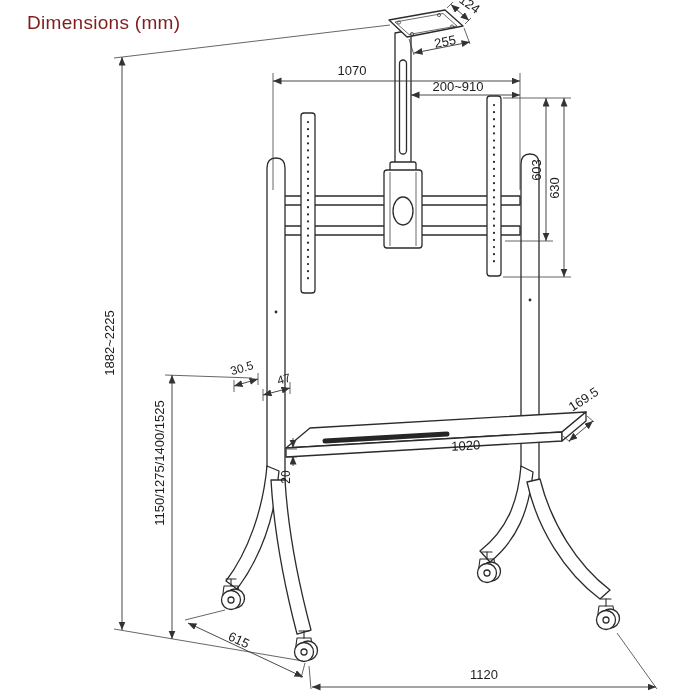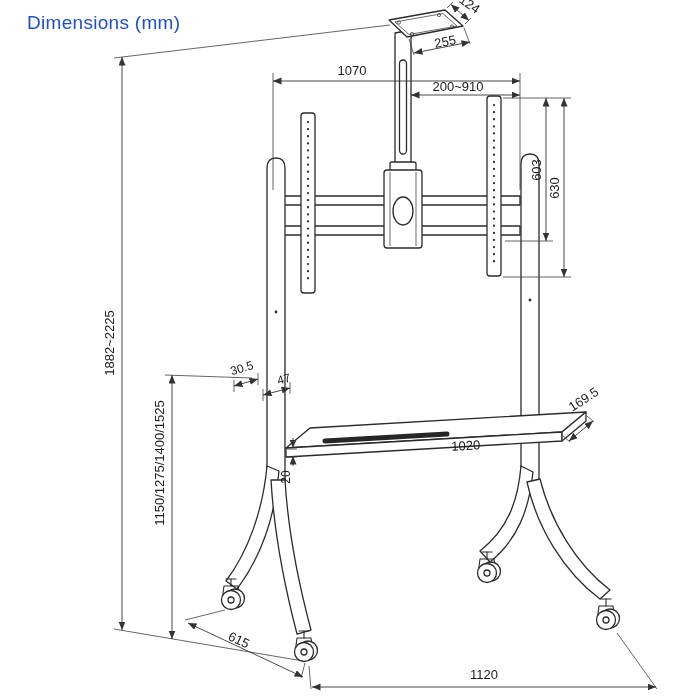--- a/index.html
+++ b/index.html
@@ -1,19 +1,19 @@
 <!DOCTYPE html>
 <html><head>
 <meta charset="utf-8">
 <style>
   html,body{margin:0;padding:0;background:#ffffff;}
   body{width:700px;height:700px;position:relative;overflow:hidden;
        font-family:"Liberation Sans",sans-serif;}
   .title{position:absolute;left:27px;top:12px;font-size:19px;font-weight:500;
-         color:#1d4ed8;letter-spacing:.3px;}
+         color:#7f1d1d;letter-spacing:.3px;}
   svg{position:absolute;left:0;top:0;}
   .part{fill:#ffffff;stroke:#2b2b2b;stroke-width:1.3;stroke-linejoin:round;}
   .pline{fill:none;stroke:#2b2b2b;stroke-width:1.1;stroke-linecap:round;}
   .thin{fill:none;stroke:#2b2b2b;stroke-width:.7;}
   .dim{fill:none;stroke:#333333;stroke-width:.9;}
   .ext{fill:none;stroke:#333333;stroke-width:.75;}
   .holes{fill:none;stroke:#2b2b2b;stroke-width:2.2;stroke-linecap:round;}
   .slot{stroke:#262626;stroke-width:5;stroke-linecap:round;}
   text{font-family:"Liberation Sans",sans-serif;fill:#1c1c1c;}
   .lbl{font-size:13px;}

